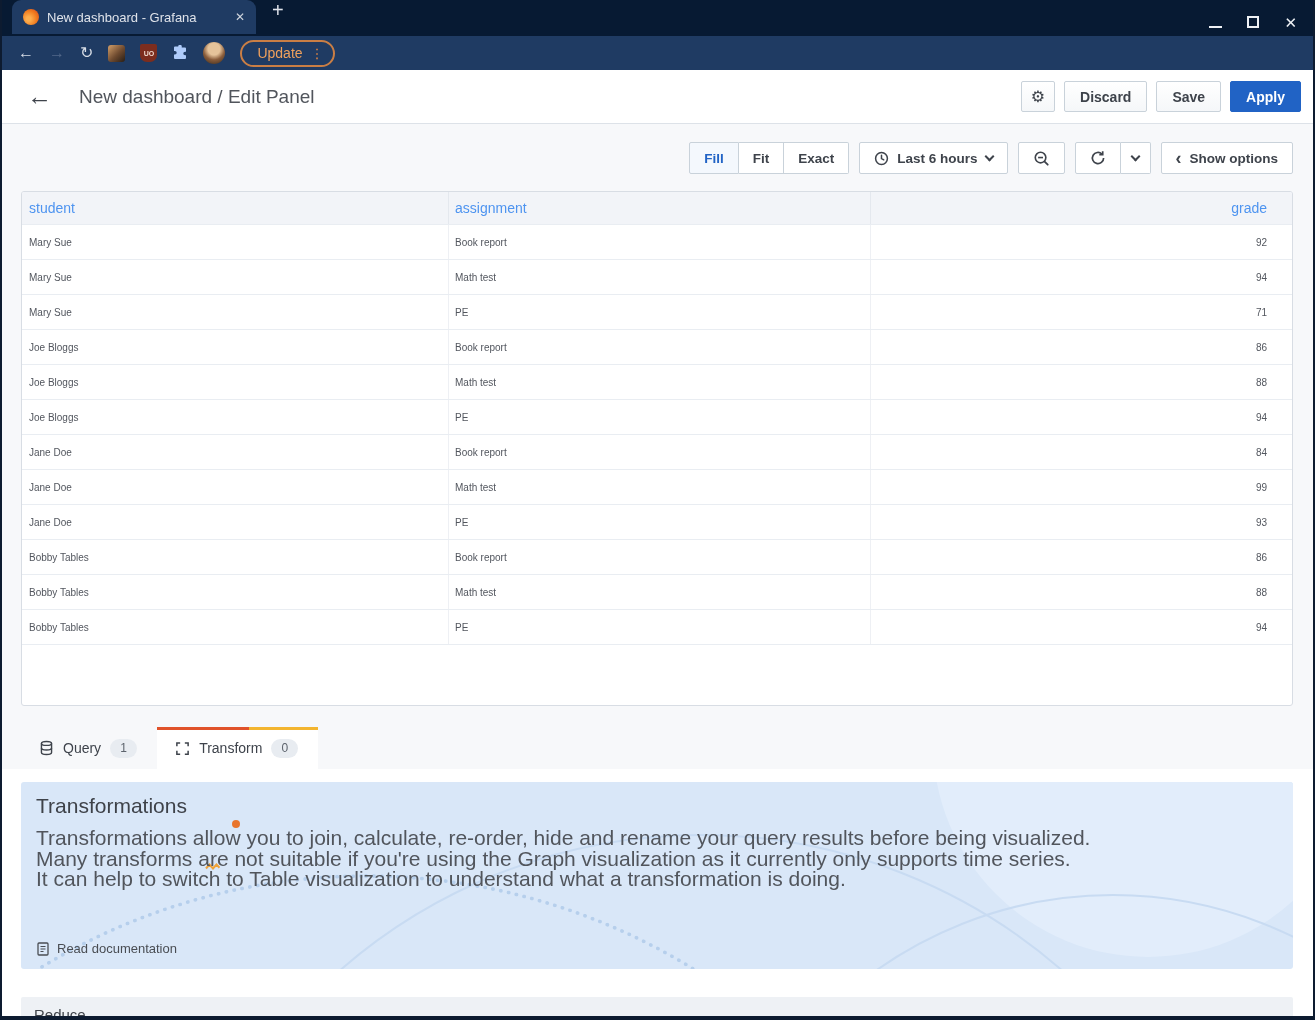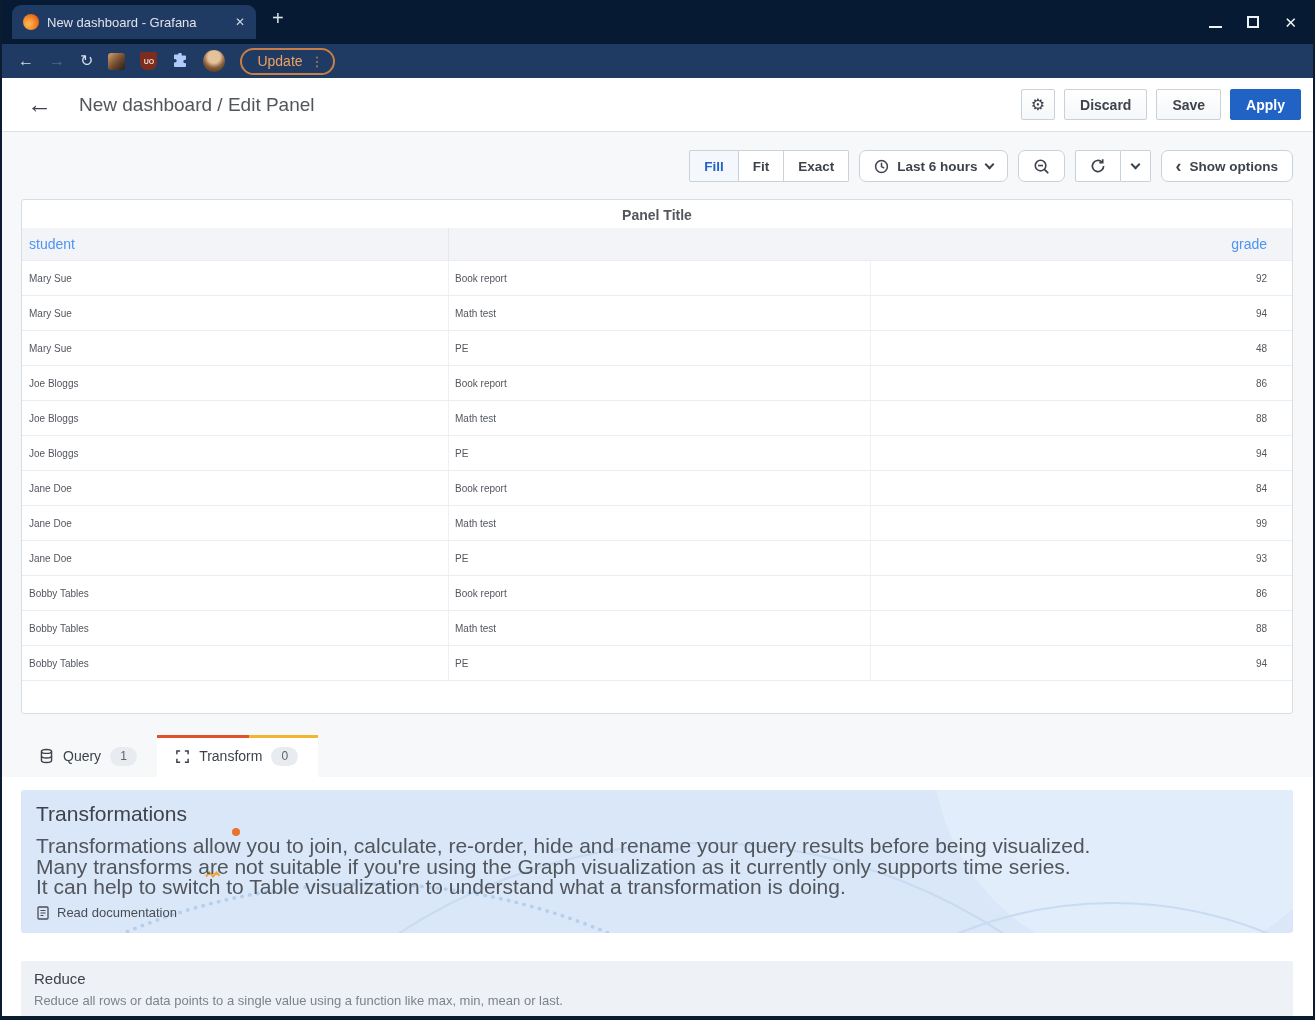--- a/index.html
+++ b/index.html
@@ -1,21 +1,21 @@
 <!DOCTYPE html>
 <html><head>
 <meta charset="utf-8">
 <style>
   *{margin:0;padding:0;box-sizing:border-box;}
   html,body{width:1315px;height:1020px;overflow:hidden;}
   body{font-family:"Liberation Sans",sans-serif;background:#fff;}
   .window{width:1315px;height:1020px;border-left:2px solid #0d1b30;border-right:2px solid #0d1b30;border-bottom:4px solid #0d1b30;display:flex;flex-direction:column;background:#fff;}
 
   
-  .titlebar{height:44px;background:#071a33;display:flex;align-items:center;position:relative;flex:none;}
+  .titlebar{height:36px;background:#071a33;display:flex;align-items:flex-start;position:relative;flex:none;}
   .btab{margin-left:10px;width:244px;height:34px;background:#1f3b63;border-radius:9px 9px 0 0;display:flex;align-items:center;padding:0 9px 0 11px;gap:8px;}
   .favicon{width:16px;height:16px;border-radius:50%;background:radial-gradient(circle at 35% 62%,#fcae4e 15%,#f07c1f 55%,#d9471b 95%);flex:none;}
   .btab-title{color:#dfe3ea;font-size:13px;flex:1;white-space:nowrap;overflow:hidden;}
   .btab-close{color:#cfd5dd;font-size:12px;padding:2px;}
   .newtab{color:#dfe3ea;font-size:20px;margin:0 0 8px 16px;line-height:1;}
   .win-controls{position:absolute;right:16px;top:14px;display:flex;gap:25px;align-items:center;height:16px;}
   .wc-min{width:13px;height:2px;background:#eef1f5;margin-top:9px;}
   .wc-max{width:12px;height:12px;border:2px solid #eef1f5;}
   .wc-close{color:#eef1f5;font-size:15px;line-height:1;}
 
@@ -39,21 +39,21 @@
   .gf-back{font-size:25px;color:#3e434b;margin-right:27px;line-height:1;}
   .gf-title{font-size:19px;color:#51555c;flex:1;}
   .gf-actions{display:flex;gap:9px;align-items:center;}
   .btn{height:31px;border:1px solid #c9d2da;border-radius:2px;background:linear-gradient(#fff,#f5f7f9);color:#3e434b;font-size:14px;font-weight:600;padding:0 15px;display:flex;align-items:center;gap:7px;font-family:inherit;cursor:pointer;}
   .btn-gear{padding:0 9px;font-size:16px;font-weight:400;}
   .btn-primary{background:#2163c5;border-color:#2163c5;color:#fff;}
 
   
   .page{flex:1;background:#f7f8fa;display:flex;flex-direction:column;overflow:hidden;}
   .toolbar-row{display:flex;justify-content:flex-end;gap:10px;margin:18px 20px 0 0;height:32px;flex:none;align-items:stretch;}
-  .tbtn{border:1px solid #c9d2da;border-radius:7px;background:#fff;color:#3e434b;font-size:13.5px;font-weight:600;padding:0 14px;display:flex;align-items:center;gap:8px;}
+  .tbtn{border:1px solid #c9d2da;border-radius:2px;background:#fff;color:#3e434b;font-size:13.5px;font-weight:600;padding:0 14px;display:flex;align-items:center;gap:8px;}
   .seg-group{display:flex;}
   .seg-group .tbtn{border-radius:0;}
   .seg-group .tbtn:first-child{border-radius:2px 0 0 2px;}
   .seg-group .tbtn:last-child{border-radius:0 2px 2px 0;}
   .seg-group .tbtn + .tbtn{border-left:0;}
   .seg-active{color:#2163c5 !important;background:#f4f8fd !important;}
   .caret{width:7px;height:7px;border-right:2px solid #3e434b;border-bottom:2px solid #3e434b;transform:rotate(45deg);margin-top:-4px;}
   .joined{display:flex;}
   .joined .tbtn:first-child{border-radius:2px 0 0 2px;}
   .joined .tbtn:last-child{border-left:0;border-radius:0 2px 2px 0;padding:0 11px;}
@@ -73,21 +73,21 @@
 
   
   .tabs-row{display:flex;margin-top:21px;height:42px;padding-left:23px;flex:none;align-items:stretch;}
   .tab-item{display:flex;align-items:center;gap:9px;font-size:14px;color:#3e434b;padding:0 20px 0 14px;}
   .tab-item.active{position:relative;background:#fff;padding:0 20px 0 18px;}
   .tab-item.active::before{content:"";position:absolute;top:0;left:0;right:0;height:3px;background:linear-gradient(90deg,#e0522a 0%,#e0522a 57%,#f3b52f 57%,#f3b52f 100%);}
   .badge{min-width:27px;height:19px;border-radius:10px;background:#e8ecf1;color:#5c636c;font-size:12px;display:flex;align-items:center;justify-content:center;padding:0 8px;}
 
   
   .tab-content{flex:1;background:#fff;padding:13px 20px 0 19px;overflow:hidden;}
-  .info-card{position:relative;height:143px;background:#d9e7f8;border-radius:3px;overflow:hidden;padding:12px 4px 0 15px;}
+  .info-card{position:relative;height:187px;background:#d9e7f8;border-radius:3px;overflow:hidden;padding:12px 4px 0 15px;}
   .deco{position:absolute;border-radius:50%;}
   .deco-blob{width:430px;height:430px;right:-70px;top:-255px;background:#e2edfb;}
   .deco-c1{width:1100px;height:1100px;border:2px solid #c8dbf2;left:130px;top:52px;background:transparent;}
   .deco-c2{width:820px;height:820px;border:2px solid #c8dbf2;right:-230px;top:112px;background:transparent;}
   .deco-dots{width:1250px;height:1250px;border:4px dotted #b6cfec;left:-280px;top:92px;background:transparent;}
   .deco-dot{width:8px;height:8px;background:#e8742c;left:211px;top:38px;}
   .squiggle{position:absolute;left:184px;top:80px;z-index:1;}
   .info-title{font-size:21px;color:#3e4249;position:relative;z-index:1;}
   .info-text{font-size:21px;color:#51555c;line-height:20.5px;margin-top:10px;position:relative;z-index:1;}
   .doc-row{position:absolute;left:16px;bottom:13px;display:flex;gap:8px;align-items:center;font-size:13px;color:#494d53;z-index:1;}
@@ -177,41 +177,41 @@
             <span class="caret"></span>
           </button>
       </div>
       <button class="tbtn">
         <span class="chev-left">‹</span>
         <span>Show options</span>
       </button>
     </div>
 
     <div class="panel">
-      <div class="panel-title">Panel Title</div>
       <div>
         <div class="thead">
           <div class="th col1">student</div>
+          <div class="th col2">assignment</div>
           <div class="th col3">grade</div>
         </div>
         <div>
             <div class="trow">
               <div class="td col1">Mary Sue</div>
               <div class="td col2">Book report</div>
               <div class="td col3">92</div>
             </div>
             <div class="trow">
               <div class="td col1">Mary Sue</div>
               <div class="td col2">Math test</div>
               <div class="td col3">94</div>
             </div>
             <div class="trow">
               <div class="td col1">Mary Sue</div>
               <div class="td col2">PE</div>
-              <div class="td col3">48</div>
+              <div class="td col3">71</div>
             </div>
             <div class="trow">
               <div class="td col1">Joe Bloggs</div>
               <div class="td col2">Book report</div>
               <div class="td col3">86</div>
             </div>
             <div class="trow">
               <div class="td col1">Joe Bloggs</div>
               <div class="td col2">Math test</div>
               <div class="td col3">88</div>

